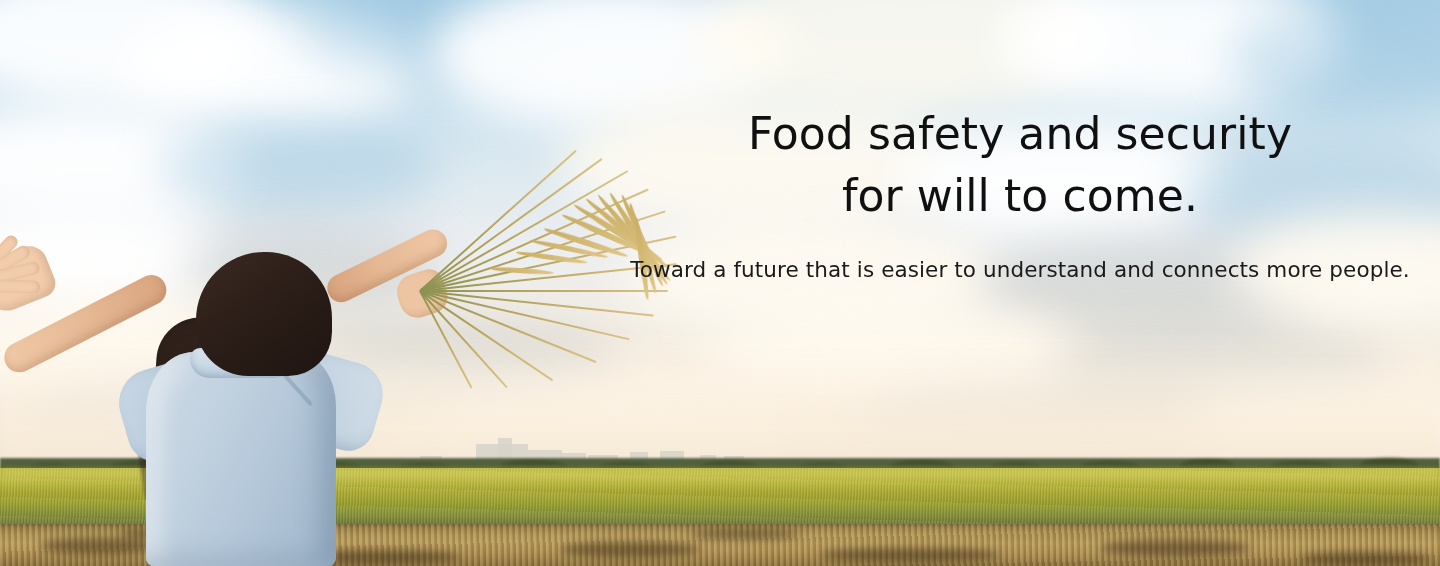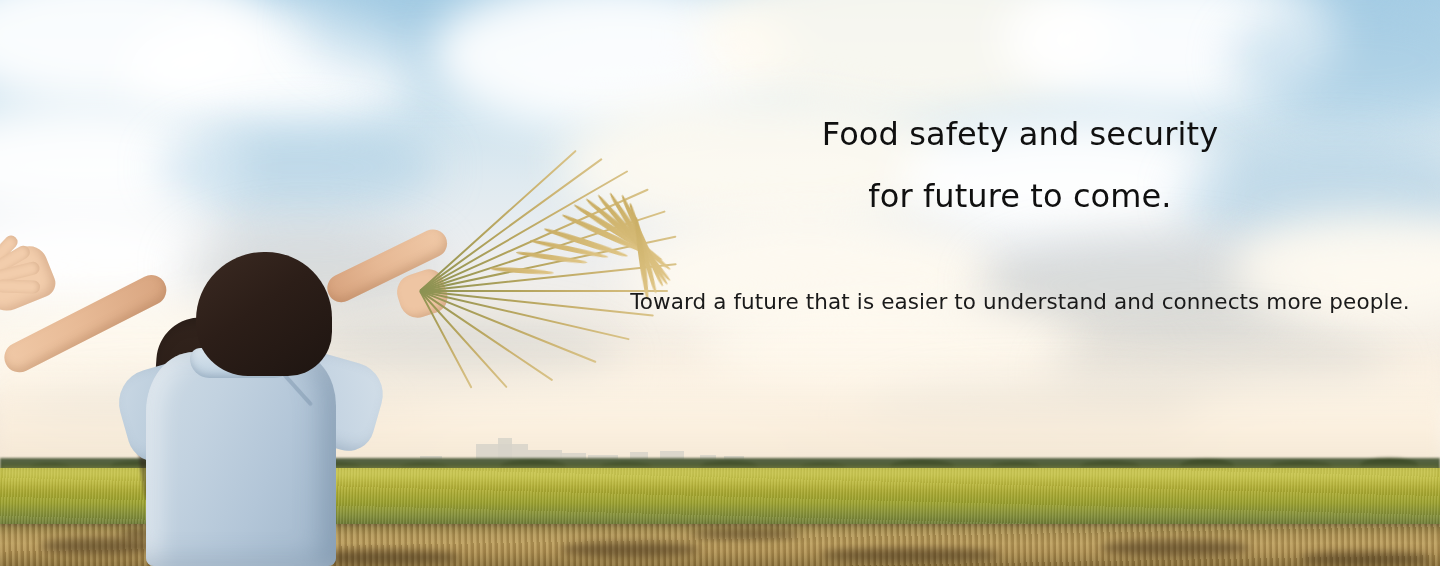--- a/index.html
+++ b/index.html
@@ -257,35 +257,34 @@
   }
 
   
   .copy {
     position:absolute; left:600px; top:0; width:840px; height:566px;
     text-align:center;
     color:#111;
   }
   .headline {
     position:absolute; left:0; right:0; top:103px;
-    font-size:32px;
+    font-size:44px;
     line-height:62px;
     font-weight:400;
     letter-spacing:.1px;
     color:#101010;
   }
   .headline .l2 { display:block; }
   .subcopy {
     position:absolute; left:0; right:0; top:250px;
     font-size:21.5px;
     line-height:39px;
     font-weight:400;
     color:#1a1a1a;
     letter-spacing:.1px;
-    margin-top:32px;
   }
   .subcopy span { display:block; }
 </style>
 </head>
 <body>
 
 <div class="hero">
 
   <div class="sky"></div>
 
@@ -420,20 +419,20 @@
     <div class="grain" style="left:200px; top:98px;  width:80px; height:5px; transform:rotate(12deg);"></div>
     <div class="grain" style="left:186px; top:110px; width:72px; height:5px; transform:rotate(8deg);"></div>
     <div class="grain" style="left:300px; top:60px;  width:94px; height:6px; transform:rotate(74deg);"></div>
     <div class="grain" style="left:306px; top:74px;  width:84px; height:6px; transform:rotate(82deg);"></div>
     <div class="grain" style="left:160px; top:126px; width:64px; height:5px; transform:rotate(4deg);"></div>
   </div>
 
   <div class="copy">
     <h1 class="headline">
       <span class="l1">Food safety and security</span>
-      <span class="l2">for future to come.</span>
+      <span class="l2">for will to come.</span>
     </h1>
     <p class="subcopy">
       <span>Toward a future that is easier to understand and connects more people.</span>
     </p>
   </div>
 
 </div>
 
 </body></html>

